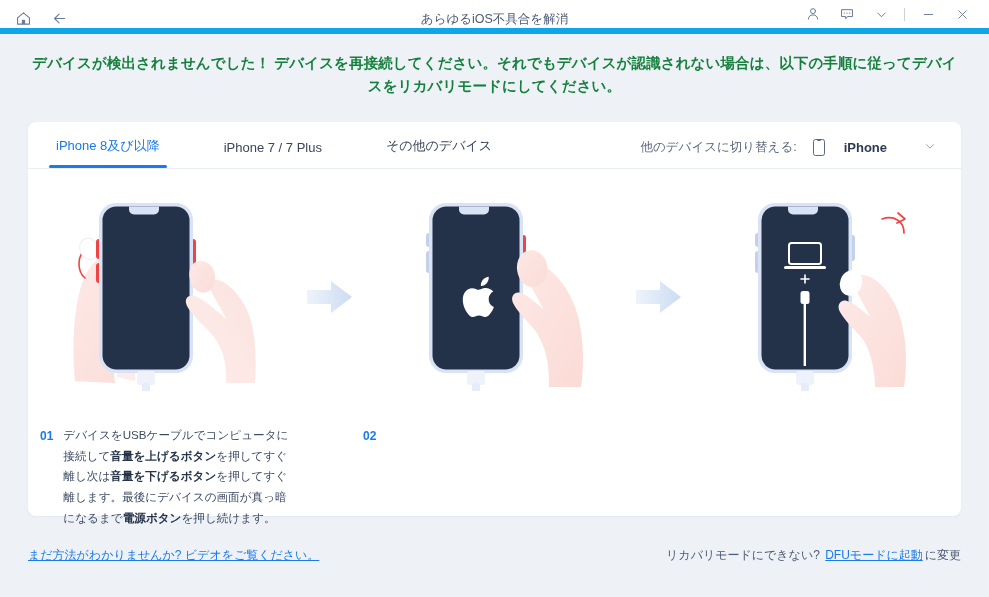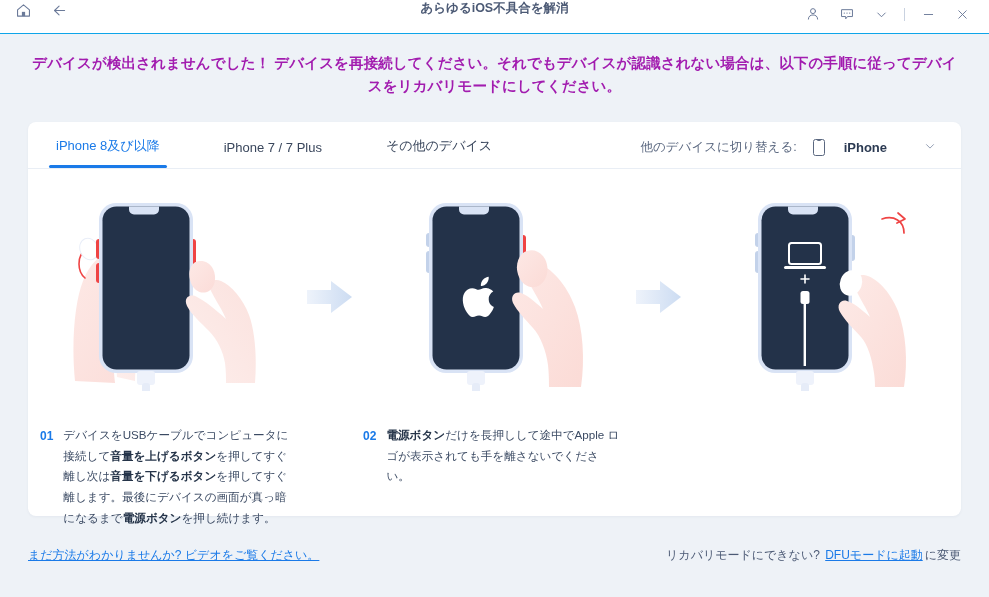--- a/index.html
+++ b/index.html
@@ -9,24 +9,23 @@
     background: #eef2f7;
     font-family: "Liberation Sans", "DejaVu Sans", sans-serif;
     -webkit-font-smoothing: antialiased;
   }
 
   
   .titlebar {
     height: 34px;
     background: #ffffff;
     display: flex;
-    align-items: flex-start;
+    align-items: flex-end;
     position: relative;
-    border-bottom: 1px solid #0ea5e9;
-    font-weight: bold;
+    border-bottom: 6px solid #0ea5e9;
   }
   .tb-left {
     display: flex; align-items: center; gap: 16px;
     padding-left: 13px;
   }
   .tb-icon {
     width: 20px; height: 20px;
     display: flex; align-items: center; justify-content: center;
     color: #6b7a99;
     cursor: pointer;
@@ -49,21 +48,21 @@
     width: 1px; height: 13px; background: #c9d2e0;
     margin: 0 6px;
   }
 
   
   .headline {
     padding: 18px 28px 0 28px;
     text-align: center;
     font-size: 14.5px;
     font-weight: bold;
-    color: #a21caf;
+    color: #15803d;
     line-height: 1.62;
     letter-spacing: .1px;
   }
 
   
   .card {
     position: absolute;
     left: 28px; top: 122px;
     width: 933px; height: 394px;
     background: #ffffff;
@@ -383,21 +382,20 @@
           <rect x="82" y="190" width="18" height="14" rx="3" fill="#eef2fb"></rect>
           <rect x="87" y="202" width="8" height="12" rx="3" fill="#e6ecf8"></rect>
 
           <path d="M196 206 C200 178 198 148 190 126 C182 104 166 86 152 82 C143 79 137 86 141 95 C146 107 154 118 158 128 C149 120 142 114 136 112 C130 110 125 115 128 122 C132 130 141 139 148 147 C156 156 161 170 163 184 C164 194 164 200 164 206 Z" fill="url(#skin2)"></path>
           <ellipse cx="146" cy="83" rx="10" ry="12" fill="#ffffff" transform="rotate(16 146 83)"></ellipse>
           <path d="M138 72 C145 67 155 69 160 78 C165 88 162 99 155 104 C147 109 138 105 134 96 C130 87 132 77 138 72 Z" fill="url(#skin2)"></path>
         </svg>
       </div>
       <div class="caption">
         <span class="step-num">02</span>
-        <span class="step-text"><b>電源ボタン</b><span>だけを長押しして途中でApple ロゴが表示されても手を離さないでください。</span></span>
       </div>
     </div>
 
     <div class="arrow">
       <svg width="50" height="40" viewBox="0 0 50 40">
         <path d="M2 13 H26 V4 L47 20 L26 36 V27 H2 Z" fill="url(#arrg)"></path>
       </svg>
     </div>
 
     <div class="step step3">

